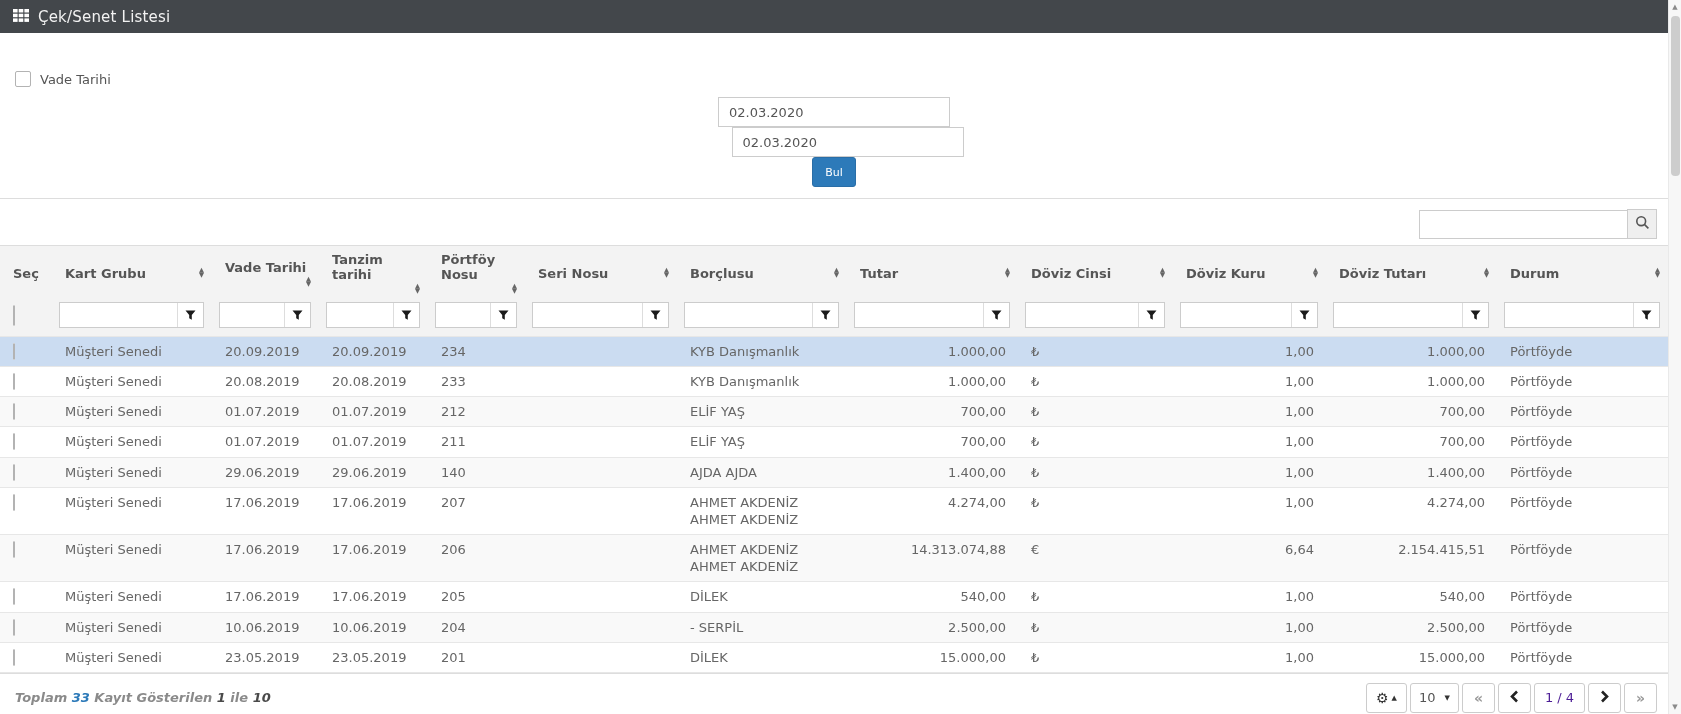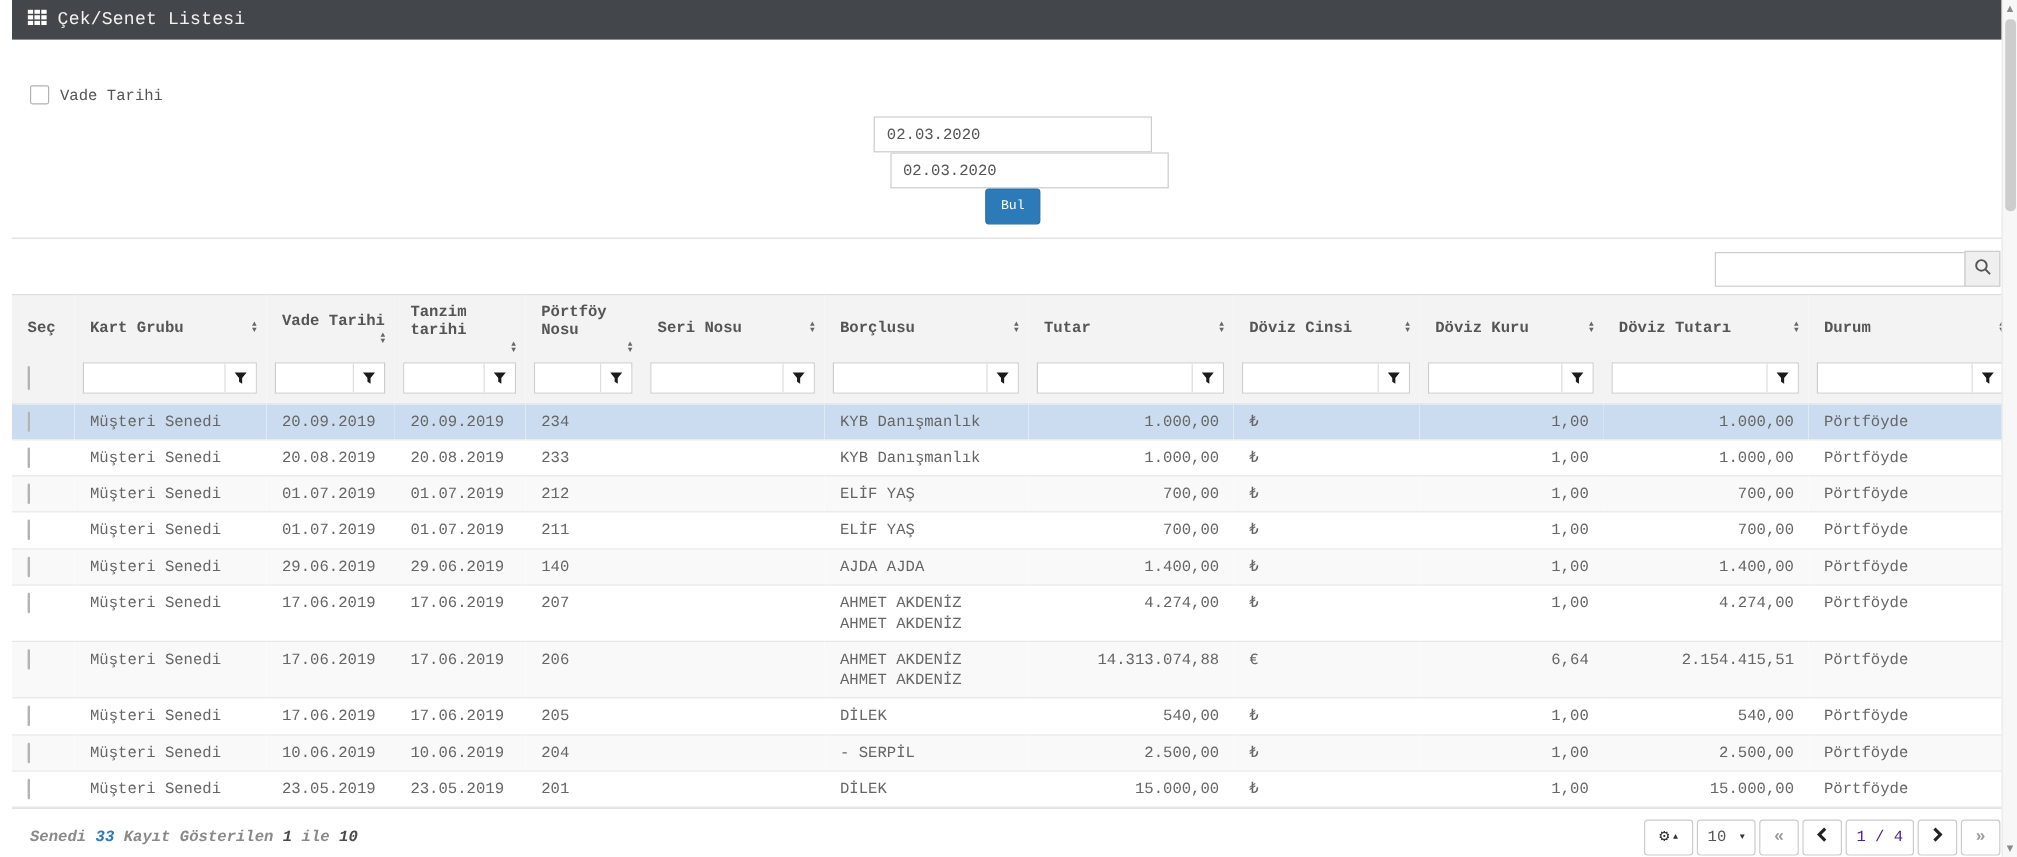--- a/index.html
+++ b/index.html
@@ -1,18 +1,18 @@
 <!DOCTYPE html>
 <html style="--titlebar-bg: #43474b; --primary-blue: #2d7ab9; --row-highlight: #cbdcf1; --combo-orange: #ef7d22;"><head>
 <meta charset="utf-8">
 <style>
   * { box-sizing: border-box; margin: 0; padding: 0; }
   html,body { width:1681px; height:714px; background:#fff; overflow:hidden;
     font-family:"DejaVu Sans","Liberation Sans",sans-serif; }
-  .page { position:absolute; left:10px; top:0; width:1668px; height:550px; background:#fff;font-family:Liberation Mono, monospace; }
+  .page { position:absolute; left:0; top:0; width:1668px; height:550px; background:#fff; }
 
   
   .titlebar { height:33px; background:var(--titlebar-bg,#43474b); display:flex; align-items:center;
     padding-left:13px; gap:9px; }
   .titlebar .title { color:#f2f2f2; font-size:15px; letter-spacing:.2px; }
 
   
   .filters { padding:0 15px; }
   .checkbox-line { margin-top:38px; margin-bottom:10px; display:flex; align-items:center; gap:9px; }
   .cb { width:16px; height:16px; border:1px solid #b3b3b3; background:#fff; border-radius:2px; flex:0 0 auto; }
@@ -521,21 +521,21 @@
           <td class="num">1,00</td>
           <td class="num">15.000,00</td>
           <td>Pörtföyde</td>
         </tr>
       </tbody>
   </table>
 
   <div class="footer">
     <div class="footer-top">
       <div class="summary">
-        <span>Senedi</span>
+        <span>Toplam</span>
         <span class="blue">33</span>
         <span>Kayıt Gösterilen</span>
         <span class="dark">1</span>
         <span>ile</span>
         <span class="dark">10</span>
       </div>
       <div class="pagination">
         <button class="pbtn gear">
           <span class="gear-glyph">⚙</span>
           <span class="caret-up">▲</span>

